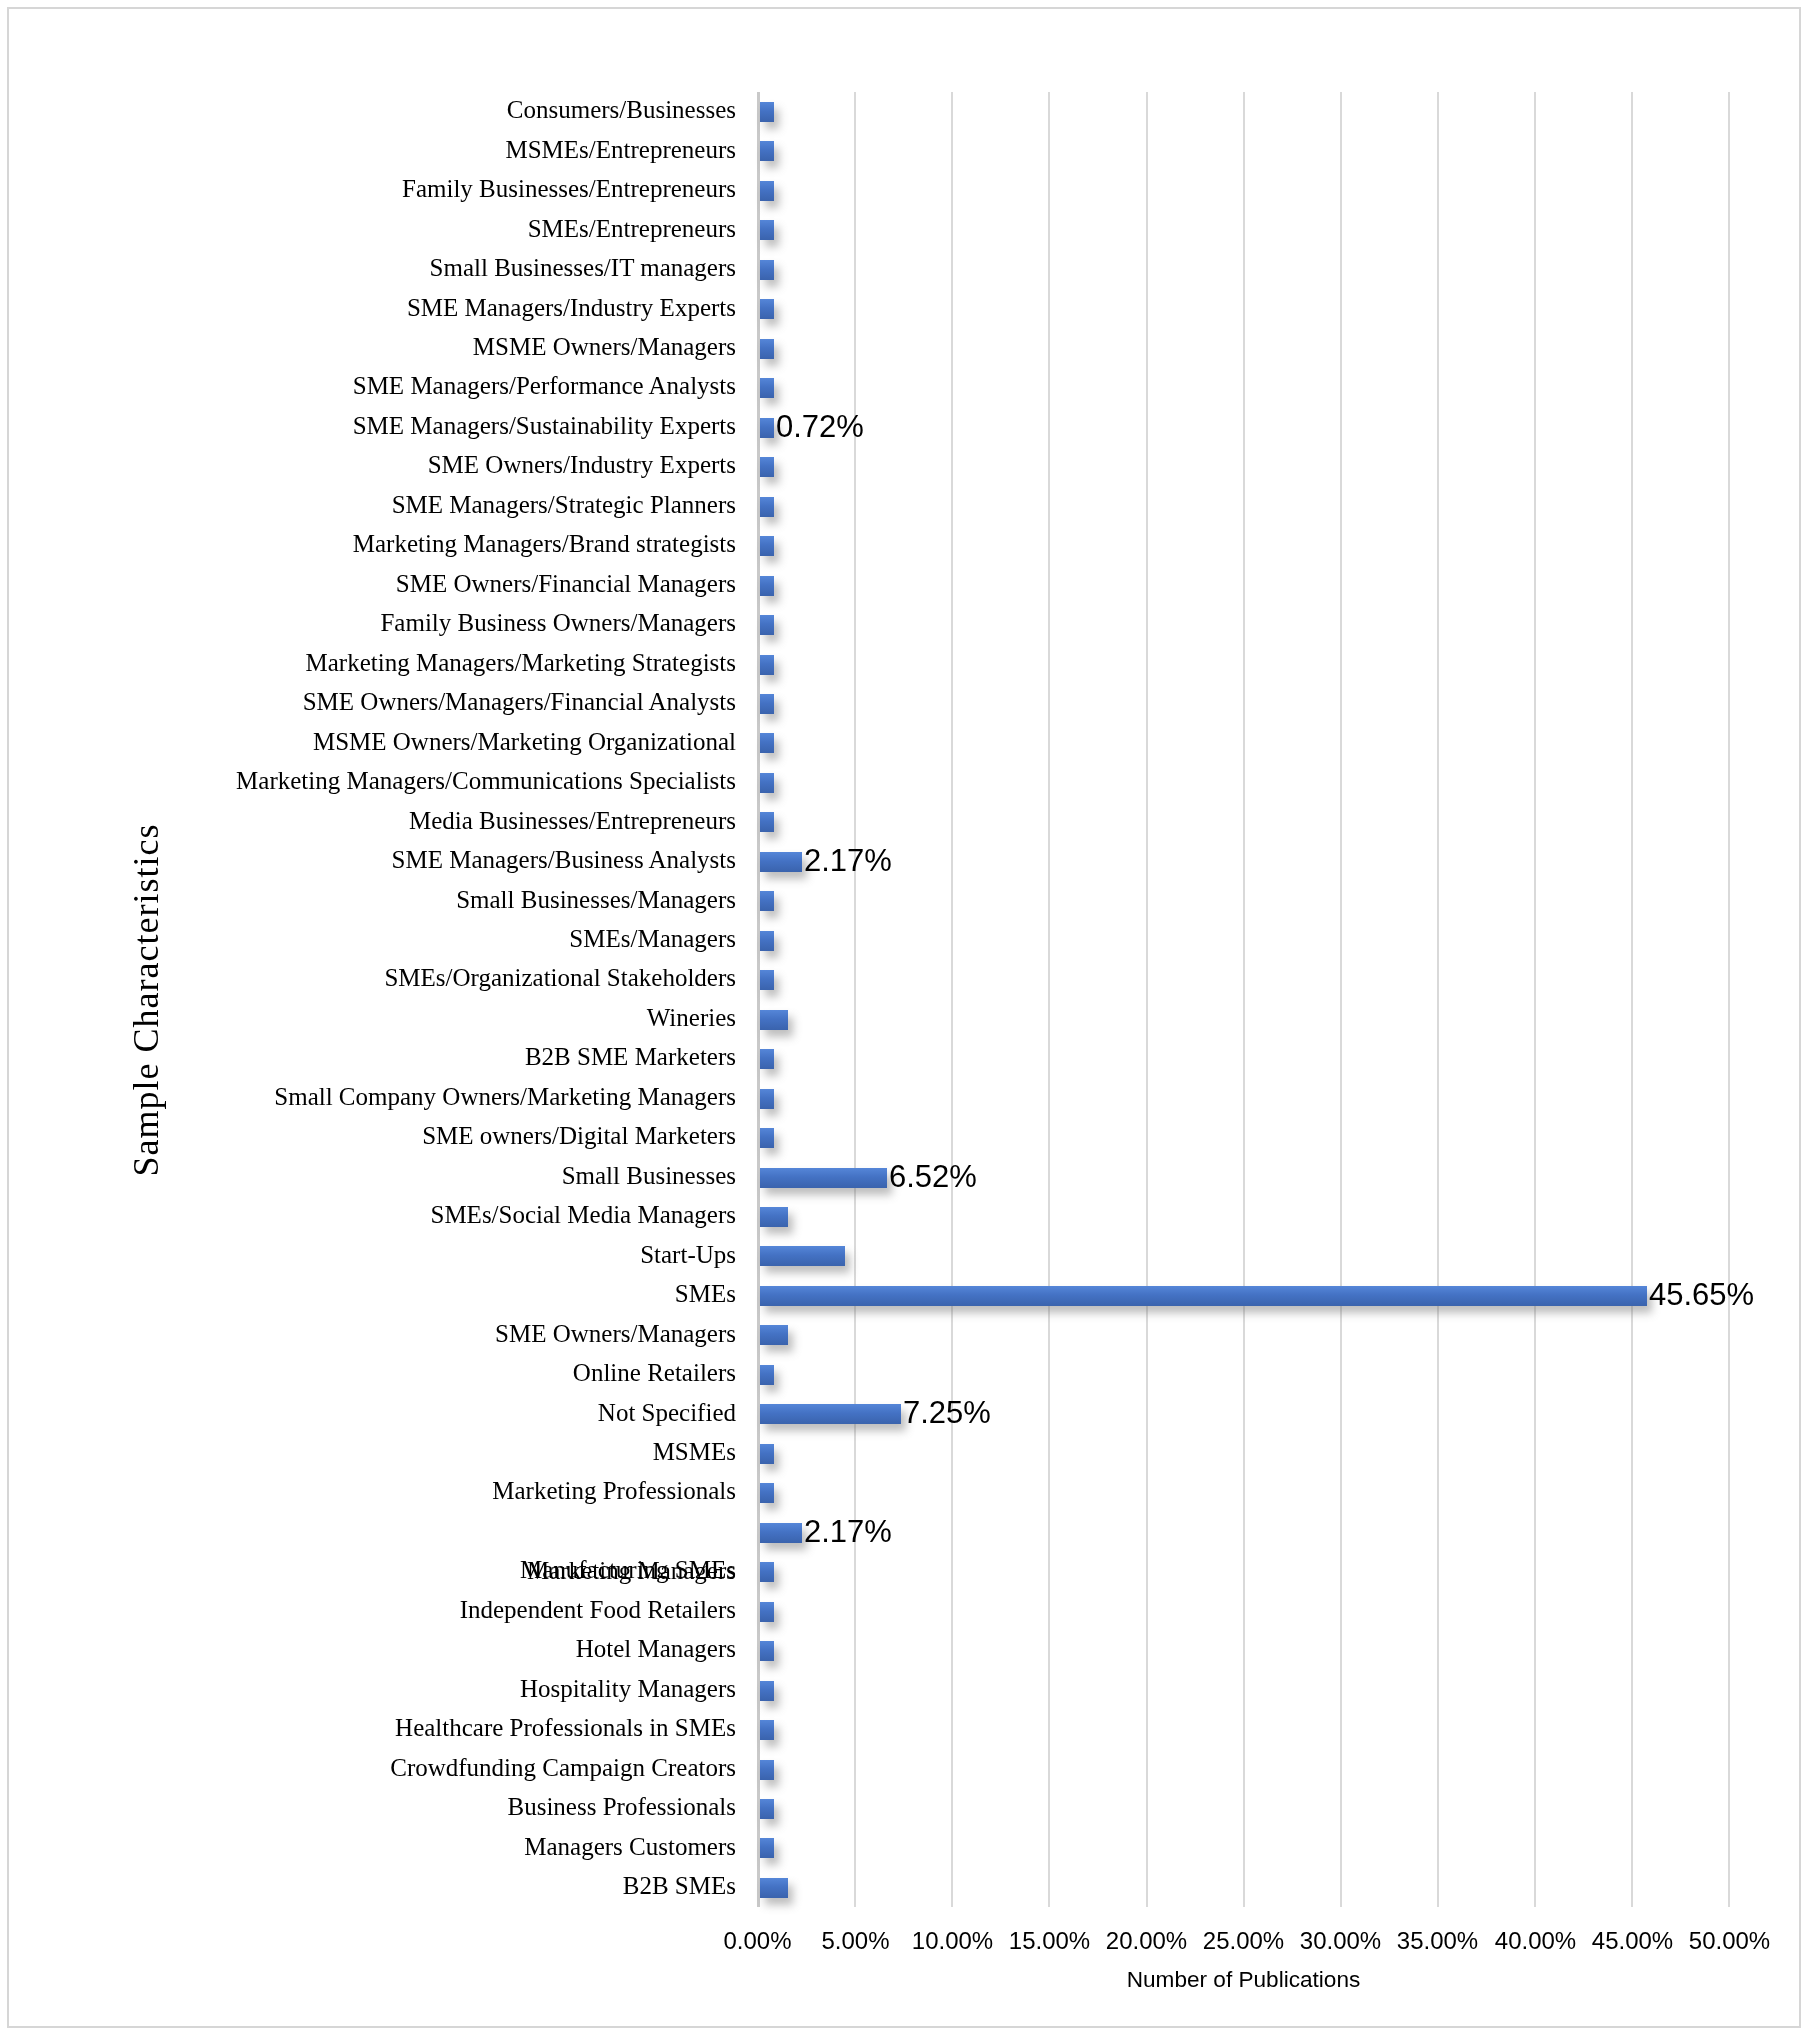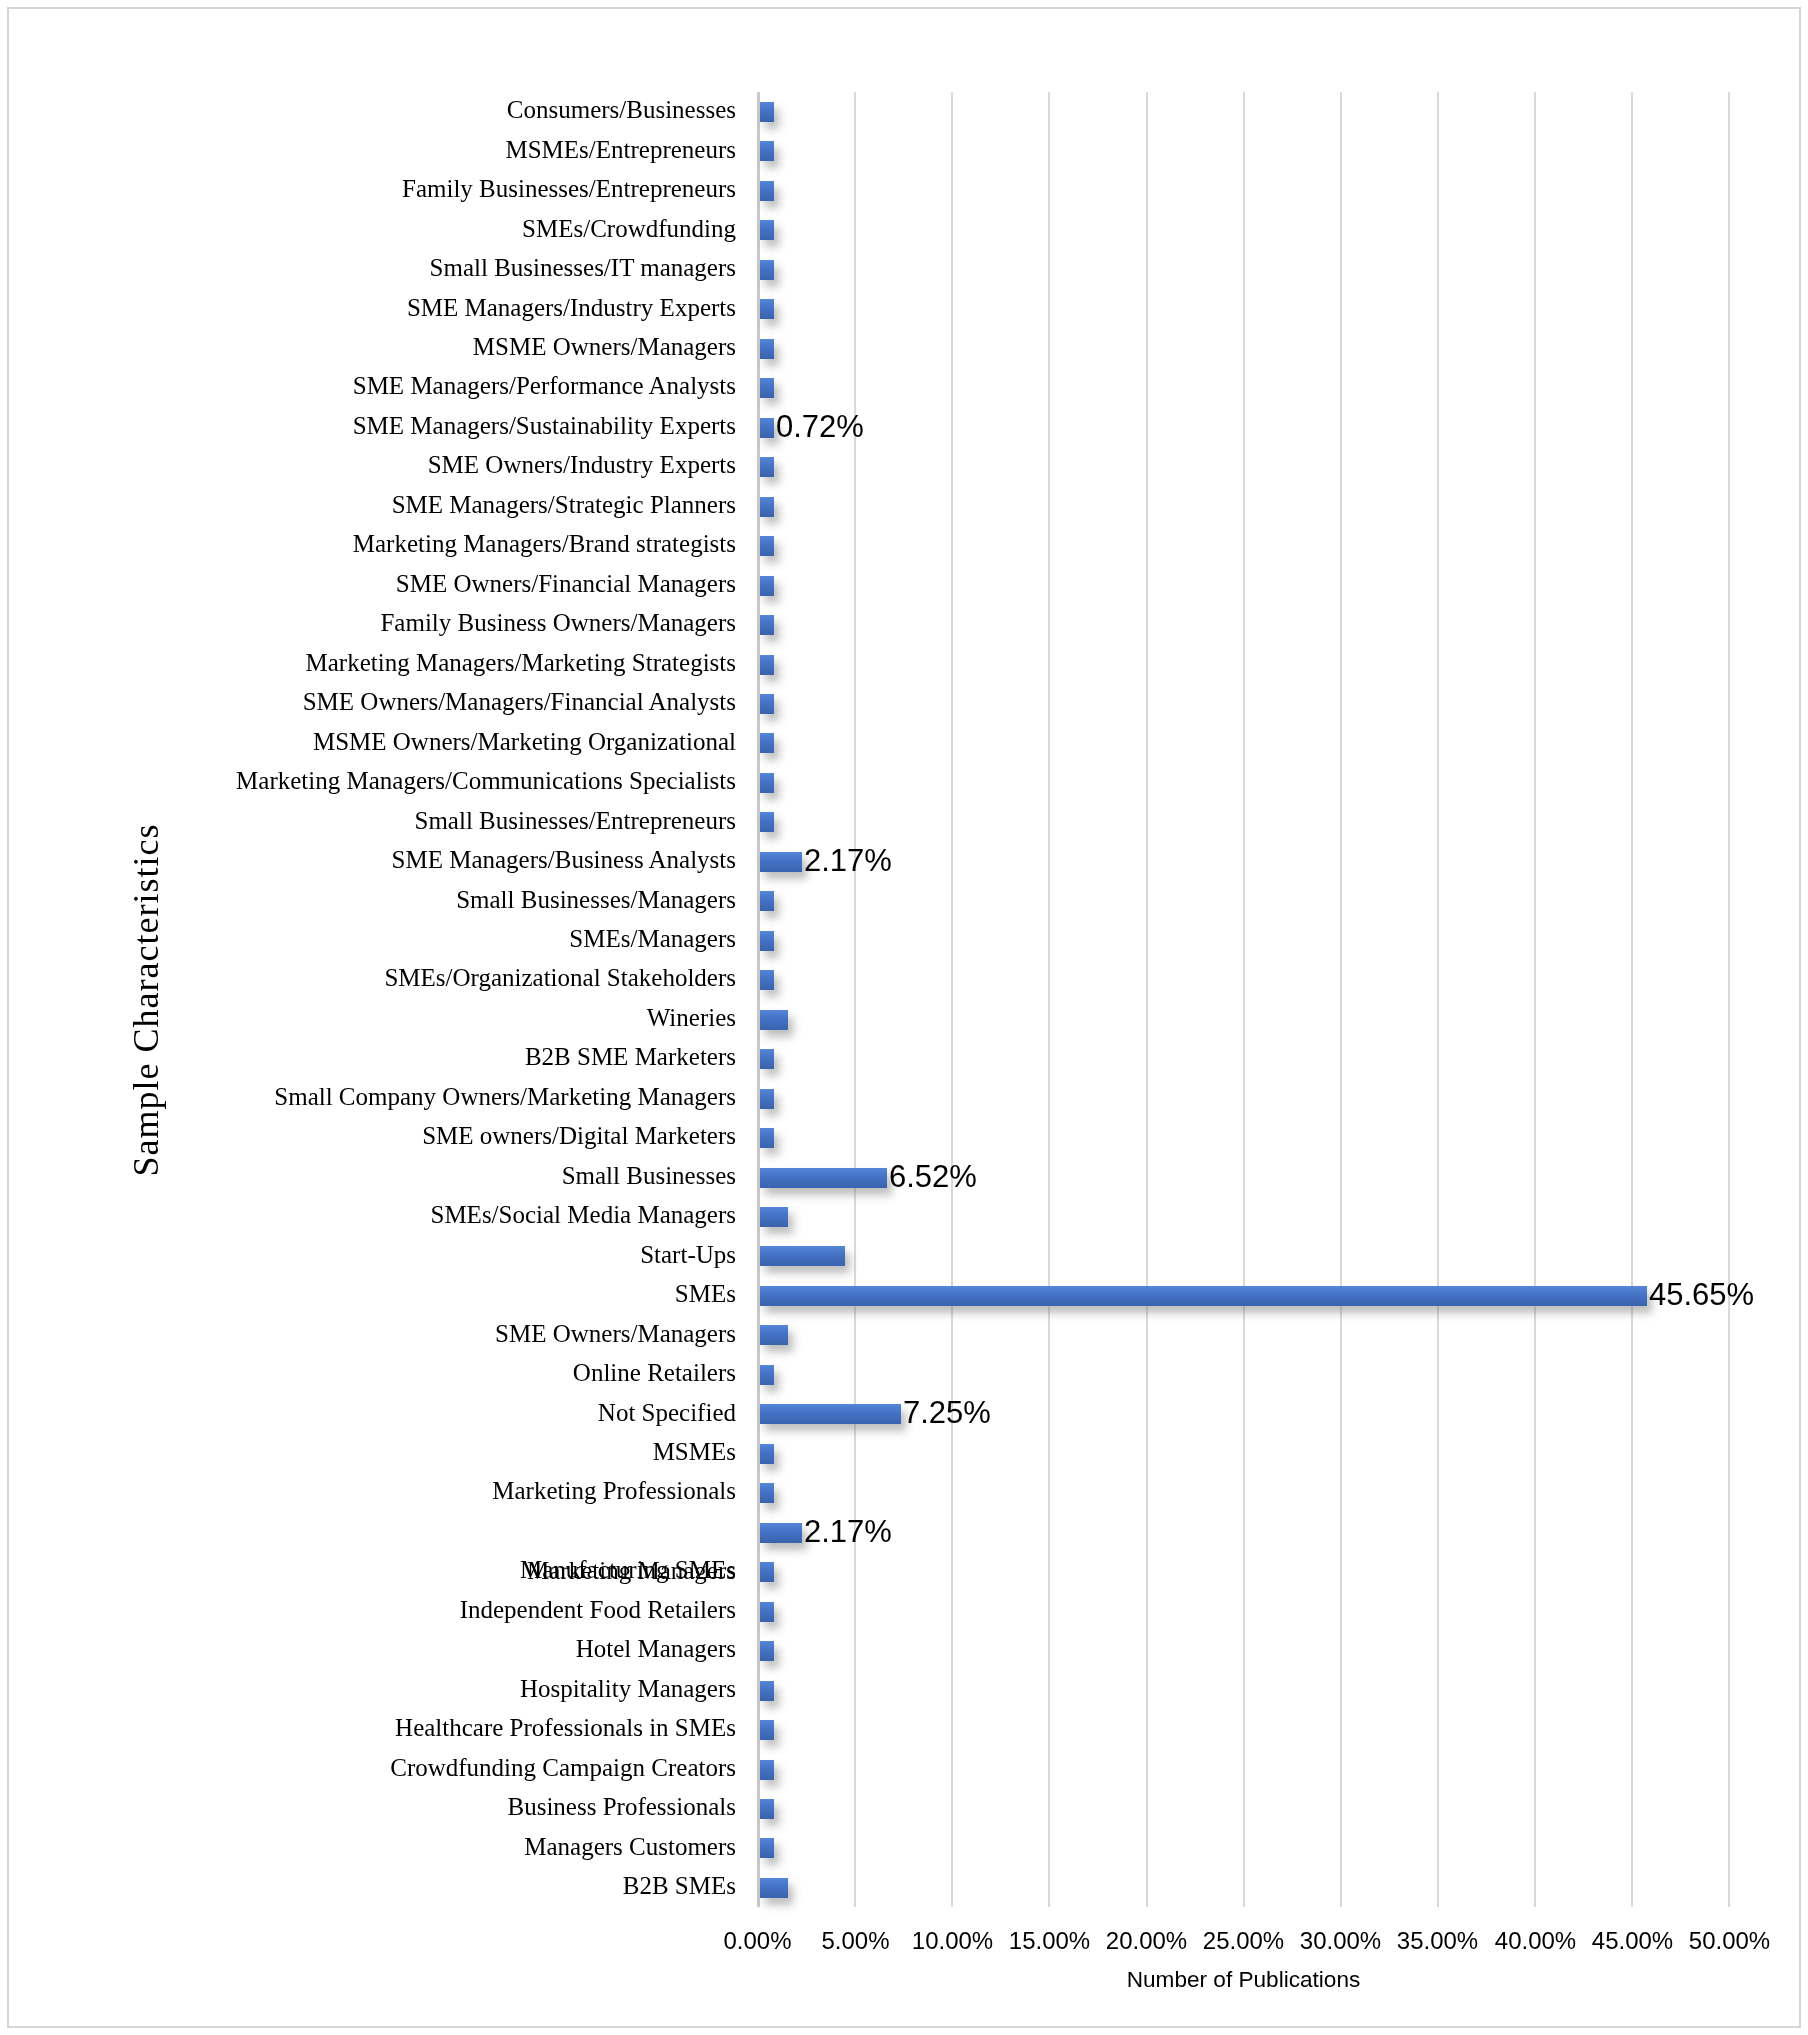--- a/index.html
+++ b/index.html
@@ -242,36 +242,36 @@
         <div class="row" style="top: 1776px; height: 39px;">
           <div class="bar" style="width: 28px; top: 9.7px;"></div>
         </div>
       </div>
   </div>
 
   <div id="catLabels">
       <div class="cat-label" style="top: 96px;">Consumers/Businesses</div>
       <div class="cat-label" style="top: 136px;">MSMEs/Entrepreneurs</div>
       <div class="cat-label" style="top: 175px;">Family Businesses/Entrepreneurs</div>
-      <div class="cat-label" style="top: 215px;">SMEs/Crowdfunding</div>
+      <div class="cat-label" style="top: 215px;">SMEs/Entrepreneurs</div>
       <div class="cat-label" style="top: 254px;">Small Businesses/IT managers</div>
       <div class="cat-label" style="top: 294px;">SME Managers/Industry Experts</div>
       <div class="cat-label" style="top: 333px;">MSME Owners/Managers</div>
       <div class="cat-label" style="top: 372px;">SME Managers/Performance Analysts</div>
       <div class="cat-label" style="top: 412px;">SME Managers/Sustainability Experts</div>
       <div class="cat-label" style="top: 451px;">SME Owners/Industry Experts</div>
       <div class="cat-label" style="top: 491px;">SME Managers/Strategic Planners</div>
       <div class="cat-label" style="top: 530px;">Marketing Managers/Brand strategists</div>
       <div class="cat-label" style="top: 570px;">SME Owners/Financial Managers</div>
       <div class="cat-label" style="top: 609px;">Family Business Owners/Managers</div>
       <div class="cat-label" style="top: 649px;">Marketing Managers/Marketing Strategists</div>
       <div class="cat-label" style="top: 688px;">SME Owners/Managers/Financial Analysts</div>
       <div class="cat-label" style="top: 728px;">MSME Owners/Marketing Organizational</div>
       <div class="cat-label" style="top: 767px;">Marketing Managers/Communications Specialists</div>
-      <div class="cat-label" style="top: 807px;">Small Businesses/Entrepreneurs</div>
+      <div class="cat-label" style="top: 807px;">Media Businesses/Entrepreneurs</div>
       <div class="cat-label" style="top: 846px;">SME Managers/Business Analysts</div>
       <div class="cat-label" style="top: 886px;">Small Businesses/Managers</div>
       <div class="cat-label" style="top: 925px;">SMEs/Managers</div>
       <div class="cat-label" style="top: 964px;">SMEs/Organizational Stakeholders</div>
       <div class="cat-label" style="top: 1004px;">Wineries</div>
       <div class="cat-label" style="top: 1043px;">B2B SME Marketers</div>
       <div class="cat-label" style="top: 1083px;">Small Company Owners/Marketing Managers</div>
       <div class="cat-label" style="top: 1122px; text-align: right;">SME owners/Digital Marketers</div>
       <div class="cat-label" style="top: 1162px;">Small Businesses</div>
       <div class="cat-label" style="top: 1201px;">SMEs/Social Media Managers</div>

